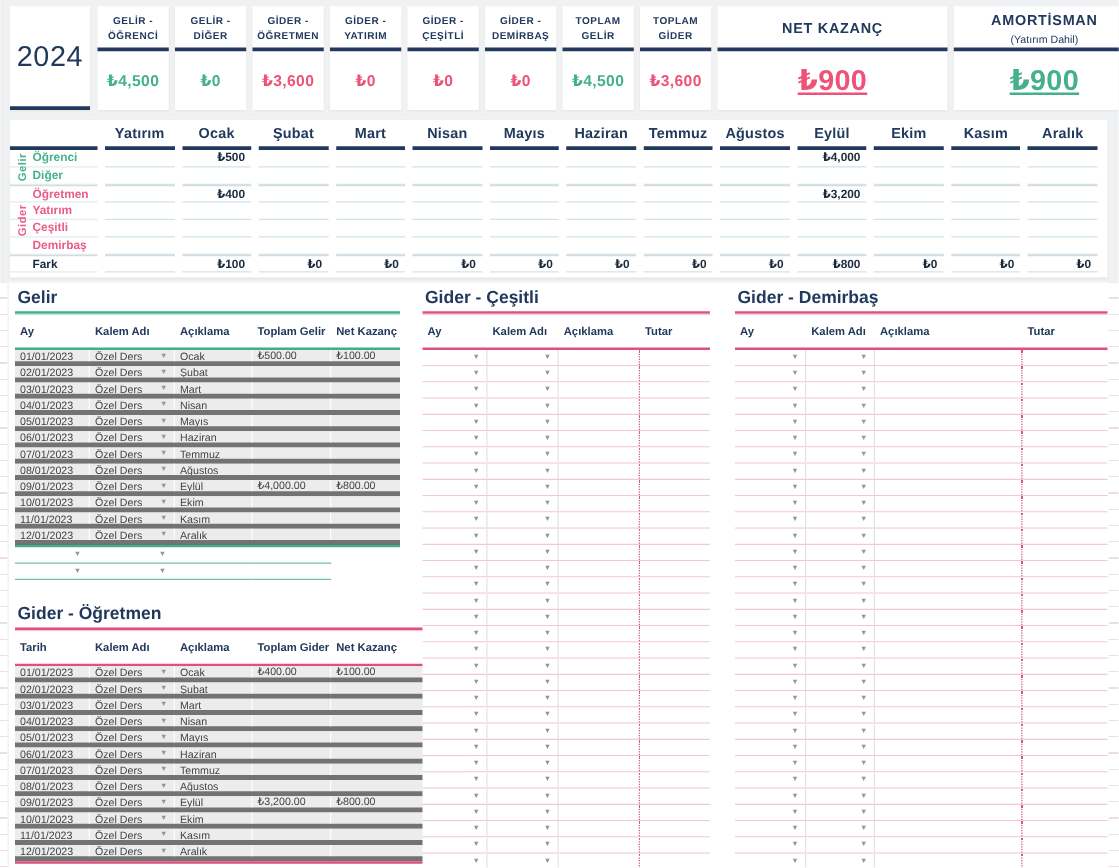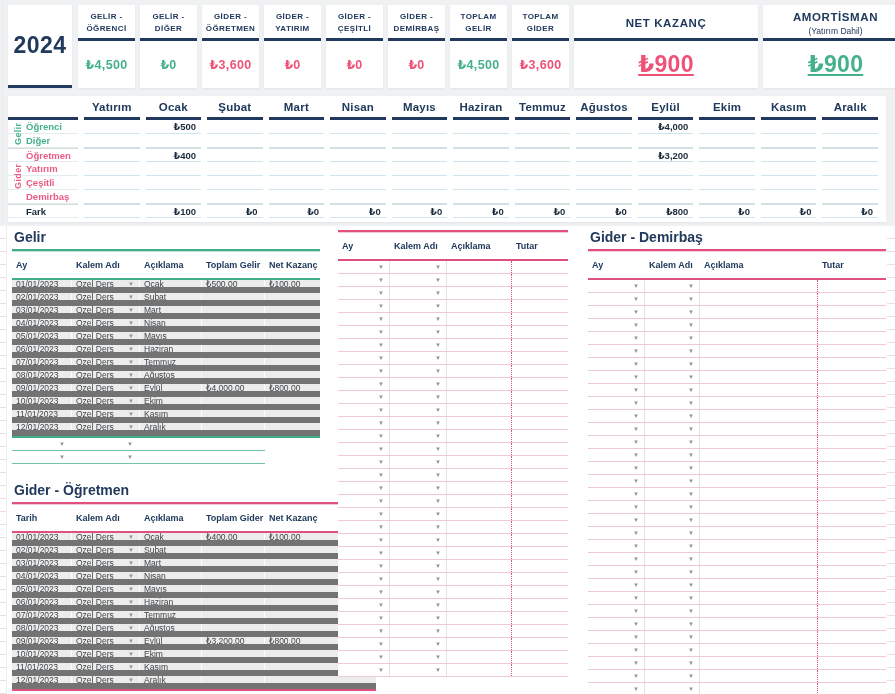--- a/index.html
+++ b/index.html
@@ -18,21 +18,21 @@
   .tickstrip{position:absolute;top:226px;width:7px;height:468px;
     background:repeating-linear-gradient(to bottom,#fff 0 12px,#ecdfe4 12px 13px);}
   .tickstrip.left{left:0;border-right:1px solid #edf0f0;}
   .tickstrip.right{right:0;width:8px;}
   .vgrid{position:absolute;left:2px;top:0;width:1px;height:694px;background:#e9eced;}
 
   
   .year-card{position:absolute;left:8px;top:5px;width:64px;height:83px;background:#fff;
     border-bottom:3px solid var(--navy);display:flex;align-items:center;justify-content:center;
     box-shadow:0 1px 2px rgba(0,0,0,.06);}
-  .year-text{font-size:23px;font-weight:bold;color:var(--navy);letter-spacing:.5px;}
+  .year-text{font-size:23px;font-weight:normal;color:var(--navy);letter-spacing:.5px;}
   .cards-row{position:absolute;left:78px;top:5px;display:flex;}
   .sum-card{width:57px;height:83px;background:#fff;margin-right:5px;display:flex;flex-direction:column;
     box-shadow:0 1px 2px rgba(0,0,0,.06);}
   .card-title{min-height:33px;display:flex;flex-direction:column;align-items:center;justify-content:center;
     text-align:center;font-size:8px;font-weight:bold;color:var(--navy);letter-spacing:.4px;line-height:1.45;padding:3px 0 0;}
   .card-rule{height:3px;background:var(--navy);}
   .card-value{flex:1;display:flex;align-items:center;justify-content:center;font-size:12.5px;font-weight:bold;letter-spacing:.3px;}
   .green .card-value{color:var(--green);}
   .pink .card-value{color:var(--pink);}
   .wide-card{position:absolute;top:5px;height:83px;background:#fff;display:flex;flex-direction:column;
@@ -75,21 +75,21 @@
   .panel-title{font-size:14px;font-weight:bold;color:var(--navy);margin:0 0 4px 2px;line-height:15px;}
   .trule{height:1px;border-top:2px solid var(--acc);border-bottom:1px solid var(--accL);}
   .phead{display:grid;min-height:26px;align-items:center;}
   .ph{font-size:9px;font-weight:bold;color:var(--navy);padding-left:4px;line-height:1.2;}
   .thick{height:2px;background:var(--acc);}
   #gelirPanel .phead,#gelirPanel .prow,#ogretmenPanel .phead,#ogretmenPanel .prow{
     grid-template-columns:60px 68px 62px 63px 55px;}
   #cesitliPanel .phead,#cesitliPanel .prow-r{grid-template-columns:52px 57px 65px 56px;}
   #demirbasPanel .phead,#demirbasPanel .prow-r{grid-template-columns:57px 55px 118px 68px;}
 
-  .prow{display:grid;height:13px;background:#ececec;border-bottom:6px solid #737373;}
+  .prow{display:grid;height:13px;background:#ececec;border-bottom:4px solid #737373;}
   .pc{font-size:8.5px;color:#3f454a;display:flex;align-items:center;padding-left:4px;
     overflow:hidden;white-space:nowrap;border-right:1px solid rgba(255,255,255,.85);}
   .pc.last{border-right:none;}
   .pc.item{justify-content:space-between;padding-right:5px;}
   .arrow{font-size:6px;color:#8f969c;line-height:1;}
   .prow.erow{background:#fff;border-bottom:none;}
   .erow .pc{border-right:none;justify-content:flex-end;padding-right:7px;}
   .erow .pc.eb{border-bottom:1px solid #6fc4a8;}
 
   .prow-r{display:grid;height:13px;background:#fff;border-bottom:1px solid #f0c9d5;}
@@ -575,20 +575,21 @@
         </div>
         <div class="pc">Aralık</div>
         <div class="pc"></div>
         <div class="pc last"></div>
       </div>
       <div class="thick"></div>
     </div>
 </section>
 
 <section class="panel pink-panel" id="cesitliPanel">
+  <h3 class="panel-title">Gider - Çeşitli</h3>
   <div class="trule"></div>
   <div class="phead">
       <div class="ph">Ay</div>
       <div class="ph">Kalem Adı</div>
       <div class="ph">Açıklama</div>
       <div class="ph">Tutar</div>
     </div>
   <div class="thick"></div>
   <div class="pbody">
       <div class="prow-r">

